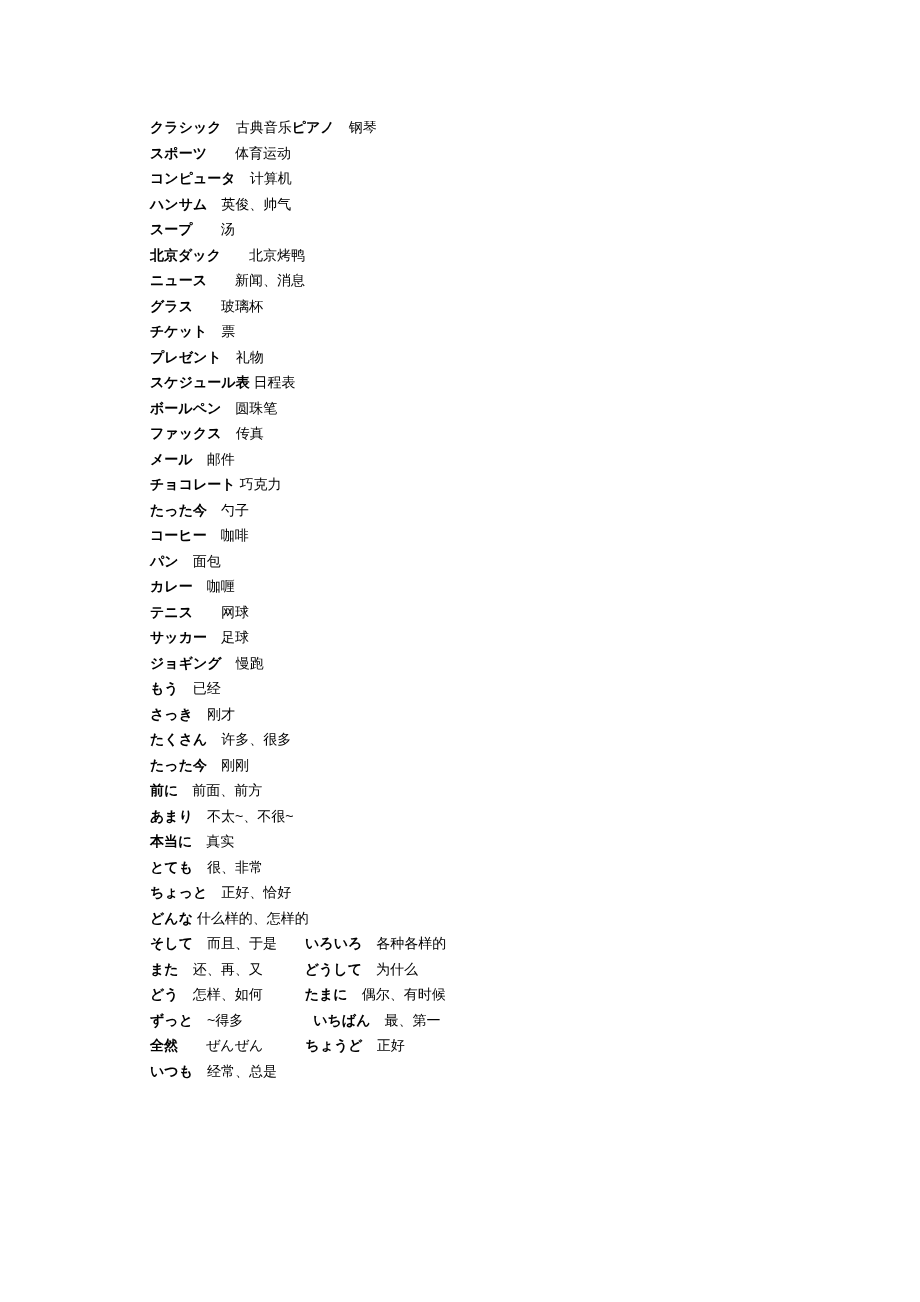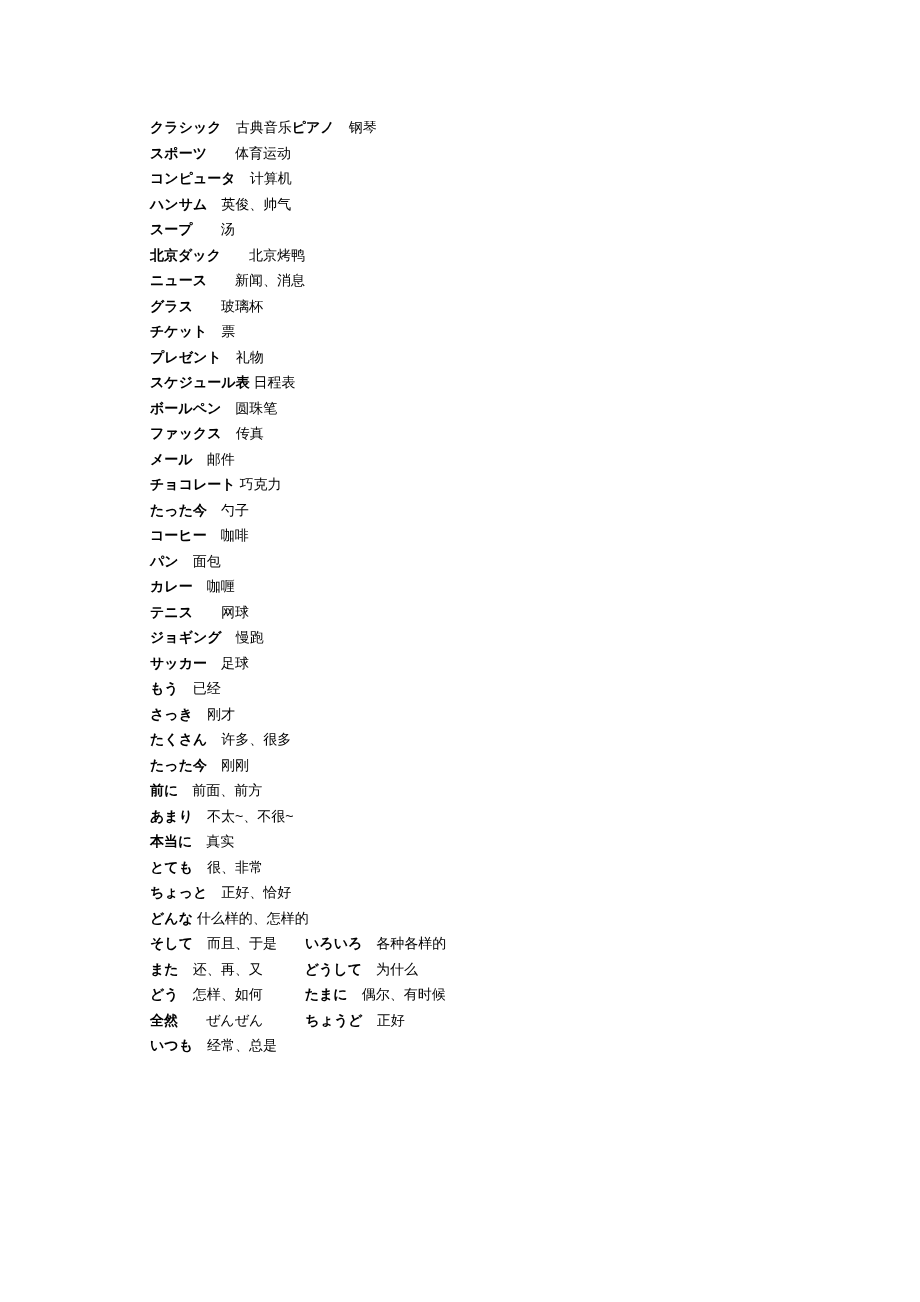--- a/index.html
+++ b/index.html
@@ -44,30 +44,31 @@
     <div class="row"><span class="term">スケジュール表</span><span class="def"> 日程表</span></div>
     <div class="row"><span class="term">ボールペン</span><span class="def">　圆珠笔</span></div>
     <div class="row"><span class="term">ファックス</span><span class="def">　传真</span></div>
     <div class="row"><span class="term">メール</span><span class="def">　邮件</span></div>
     <div class="row"><span class="term">チョコレート</span><span class="def"> 巧克力</span></div>
     <div class="row"><span class="term">たった今</span><span class="def">　勺子</span></div>
     <div class="row"><span class="term">コーヒー</span><span class="def">　咖啡</span></div>
     <div class="row"><span class="term">パン</span><span class="def">　面包</span></div>
     <div class="row"><span class="term">カレー</span><span class="def">　咖喱</span></div>
     <div class="row"><span class="term">テニス</span><span class="def">　　网球</span></div>
+    <div class="row"><span class="term">サッカー</span><span class="def">　足球</span></div>
     <div class="row"><span class="term">ジョギング</span><span class="def">　慢跑</span></div>
-    <div class="row"><span class="term">サッカー</span><span class="def">　足球</span></div>
     <div class="row"><span class="term">もう</span><span class="def">　已经</span></div>
     <div class="row"><span class="term">さっき</span><span class="def">　刚才</span></div>
     <div class="row"><span class="term">たくさん</span><span class="def">　许多、很多</span></div>
     <div class="row"><span class="term">たった今</span><span class="def">　刚刚</span></div>
     <div class="row"><span class="term">前に</span><span class="def">　前面、前方</span></div>
     <div class="row"><span class="term">あまり</span><span class="def">　不太~、不很~</span></div>
     <div class="row"><span class="term">本当に</span><span class="def">　真实</span></div>
     <div class="row"><span class="term">とても</span><span class="def">　很、非常</span></div>
     <div class="row"><span class="term">ちょっと</span><span class="def">　正好、恰好</span></div>
     <div class="row"><span class="term">どんな</span><span class="def"> 什么样的、怎样的</span></div>
     <div class="row"><span class="term">そして</span><span class="def">　而且、于是　　</span><span class="term">いろいろ</span><span class="def">　各种各样的</span></div>
     <div class="row"><span class="term">また</span><span class="def">　还、再、又　　　</span><span class="term">どうして</span><span class="def">　为什么</span></div>
     <div class="row"><span class="term">どう</span><span class="def">　怎样、如何　　　</span><span class="term">たまに</span><span class="def">　偶尔、有时候</span></div>
+    <div class="row"><span class="term">ずっと</span><span class="def">　~得多　　　　　</span><span class="term">いちばん</span><span class="def">　最、第一</span></div>
     <div class="row"><span class="term">全然</span><span class="def">　　ぜんぜん　　　</span><span class="term">ちょうど</span><span class="def">　正好</span></div>
     <div class="row"><span class="term">いつも</span><span class="def">　经常、总是</span></div>
   </div>
 
 </body></html>

